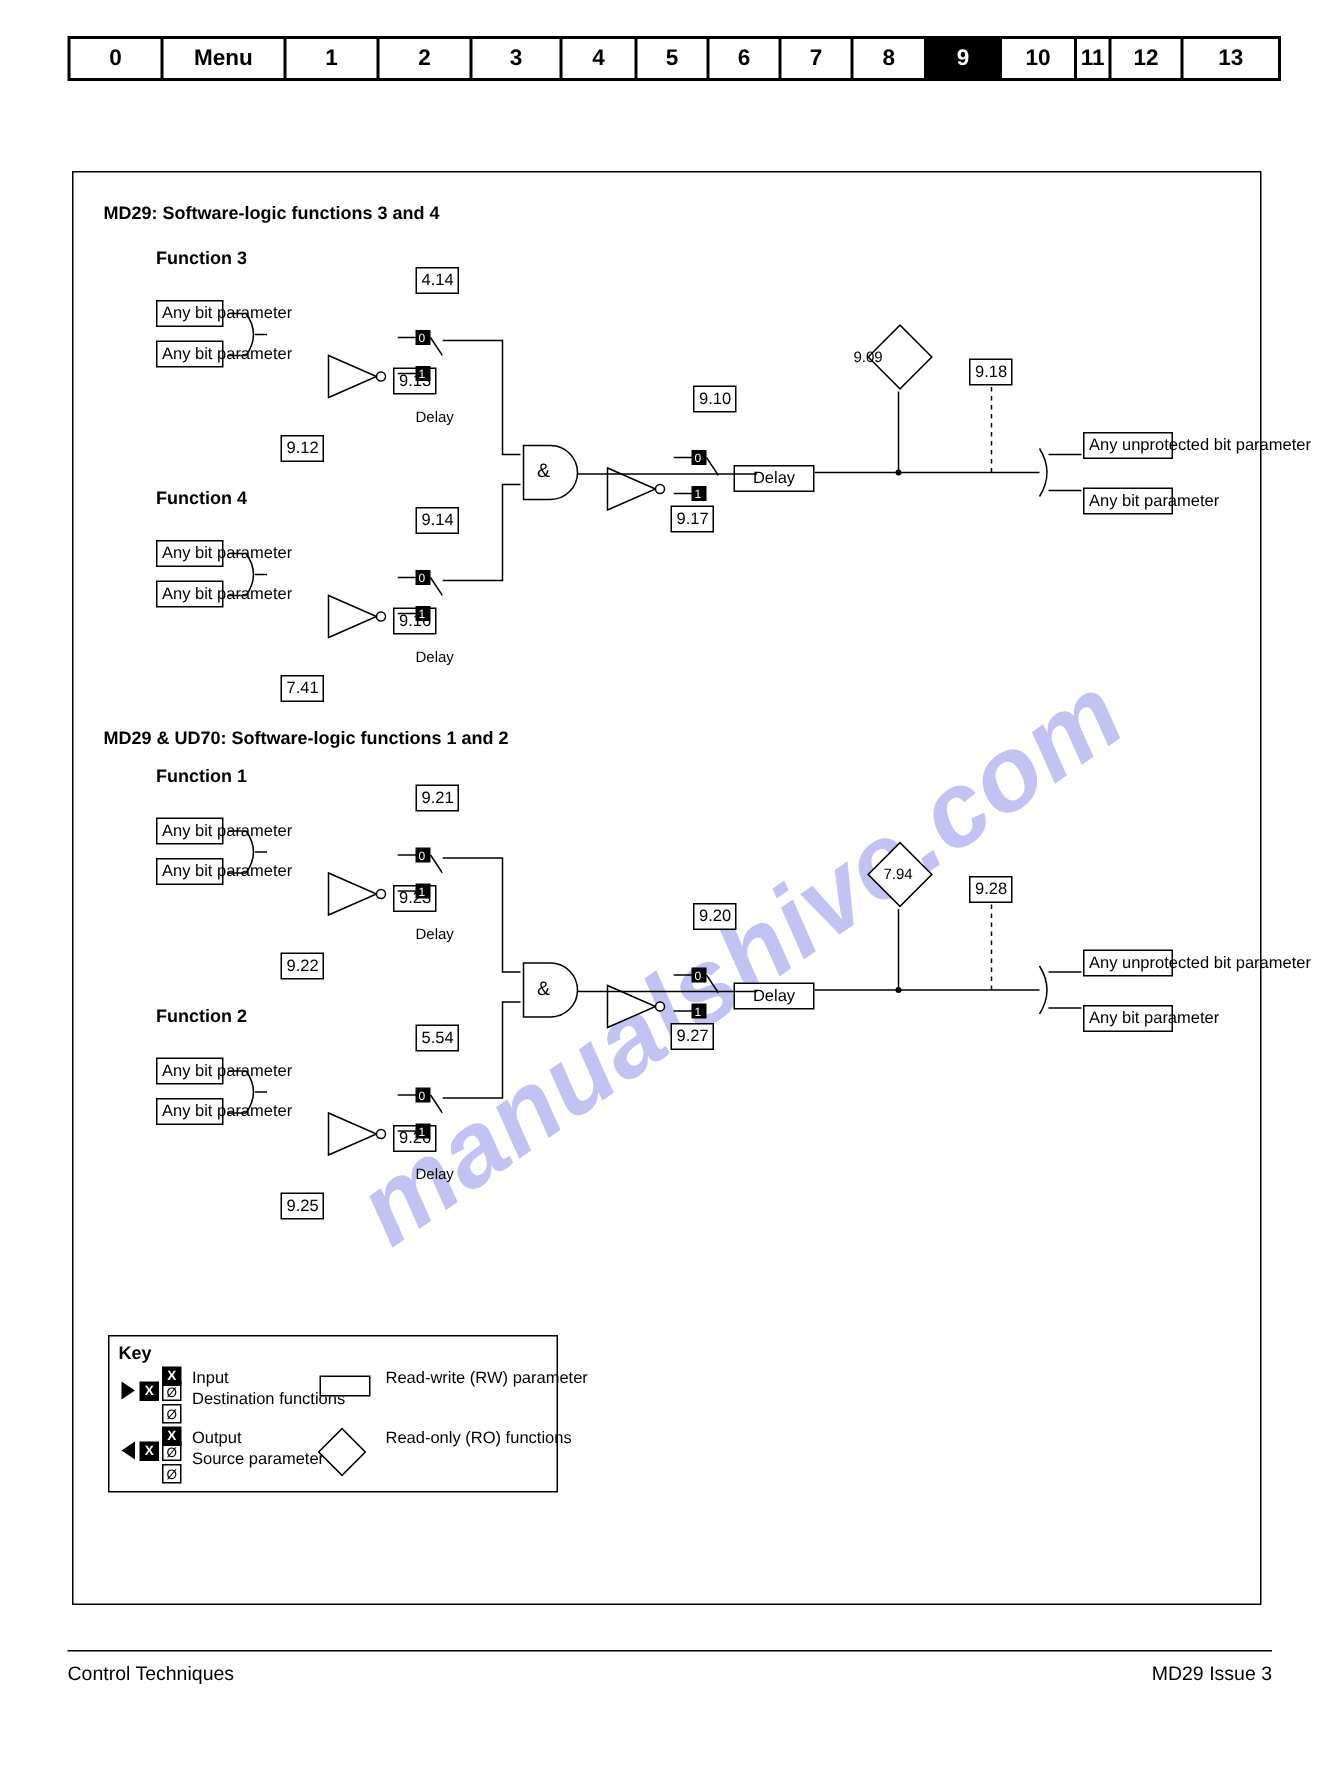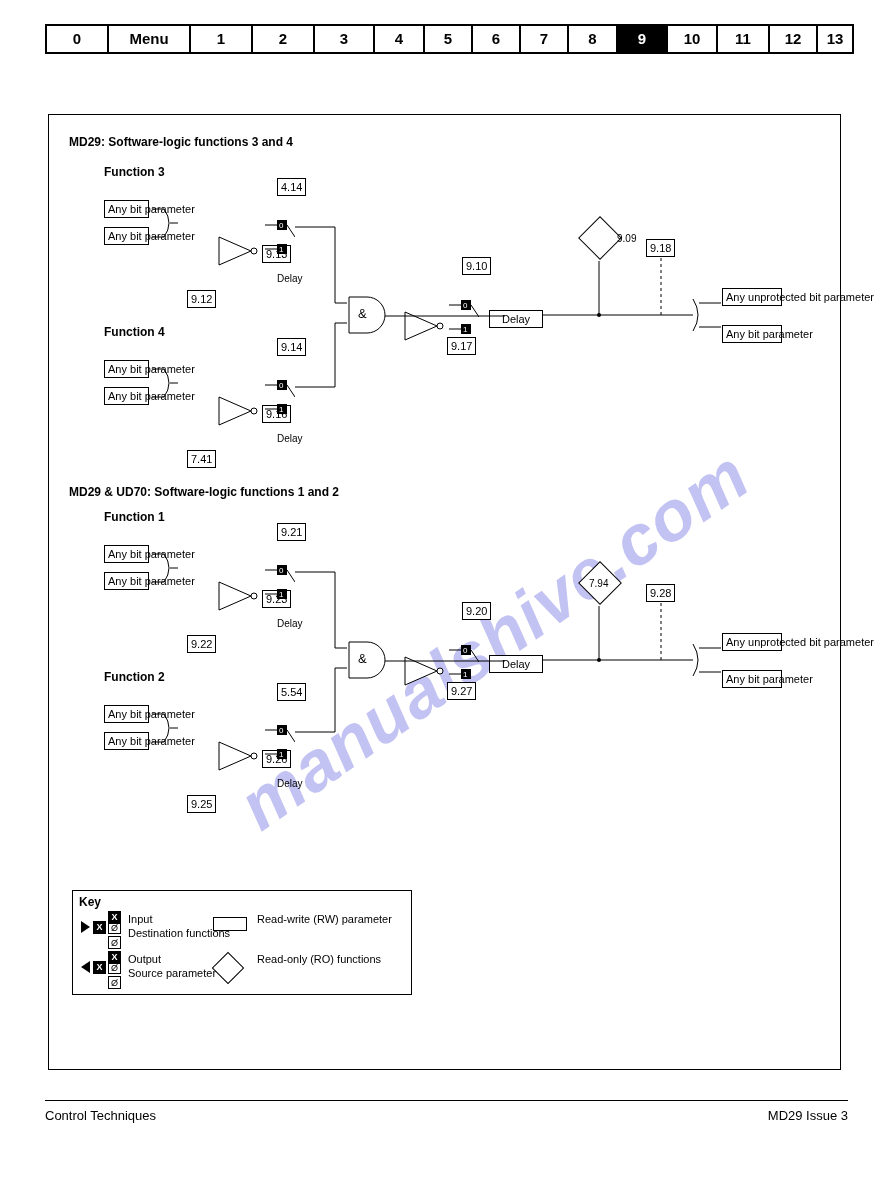--- a/index.html
+++ b/index.html
@@ -4,29 +4,29 @@
 <style>
   html,body{margin:0;padding:0;background:#fff;font-family:Arial,Helvetica,sans-serif;color:#000}
   #page{width:893px;height:1187px;position:relative}
   
   .hdr{position:absolute;left:45px;top:24px;width:805px;height:26px;border:2px solid #000;display:flex;font-size:15px;font-weight:bold;text-align:center;line-height:26px}
   .hdr>div{height:26px;border-right:2px solid #000;box-sizing:border-box}
   .hdr>div:last-child{border-right:none}
   .hdr .c1{width:62px}.hdr .c2{width:82px}.hdr .c3{width:62px}.hdr .c4{width:62px}
   .hdr .c5{width:60px}.hdr .c6{width:50px}.hdr .c7{width:48px}.hdr .c8{width:48px}
   .hdr .c9{width:48px}.hdr .c10{width:49px}.hdr .c11{width:50px;background:#000;color:#fff}
-  .hdr .c12{width:50px}.hdr .c13{width:52px}.hdr .c14{width:48px}.hdr .c15{flex:1}
+  .hdr .c12{width:50px}.hdr .c13{width:23px}.hdr .c14{width:48px}.hdr .c15{flex:1}
   
   .panel{position:absolute;left:48px;top:114px;width:793px;height:956px;border:1px solid #000;box-sizing:border-box}
   
   .b{position:absolute;border:1px solid #000;font-size:11px;line-height:12px;padding:2px 3px;background:#fff;box-sizing:border-box;white-space:nowrap}
   
   .sub{position:absolute;font-size:12px;font-weight:bold}
   
-  .leg{position:absolute;left:23px;top:775px;width:340px;height:105px;border:1px solid #000;box-sizing:border-box;font-size:11px}
+  .leg{position:absolute;left:23px;top:775px;width:300px;height:105px;border:1px solid #000;box-sizing:border-box;font-size:11px}
   .leg .t{position:absolute;font-size:12px;font-weight:bold;left:6px;top:4px}
   .iconbox{position:absolute;width:13px;height:13px;background:#000;color:#fff;font-size:9px;font-weight:bold;text-align:center;line-height:13px}
   .iconclear{position:absolute;width:13px;height:13px;border:1px solid #000;font-size:9px;text-align:center;line-height:12px;box-sizing:border-box}
   .tri{position:absolute;width:0;height:0;border-top:6px solid transparent;border-bottom:6px solid transparent}
   .triR{border-left:9px solid #000}
   .triL{border-right:9px solid #000}
   .legtxt{position:absolute;font-size:11px}
   
   .ftL{position:absolute;left:45px;top:1108px;font-size:13px}
   .ftR{position:absolute;right:45px;top:1108px;font-size:13px}
@@ -146,21 +146,21 @@
 
     <div class="b" style="left:440px;top:195px;width:54px;text-align:center">Delay</div>
 
     <svg style="position:absolute;left:336px;top:198px" width="120" height="6">
         <line x1="0" y1="3" x2="120" y2="3" stroke="#000"></line>
       </svg>
 
     <svg style="position:absolute;left:528px;top:100px" width="46" height="46">
       <rect x="8" y="8" width="30" height="30" fill="#fff" stroke="#000" transform="rotate(45 23 23)"></rect>
     </svg>
-    <div style="position:absolute;left:568px;top:118px;font-size:10px">9.09</div>
+    <div style="position:absolute;left:520px;top:118px;font-size:10px">9.09</div>
     <div class="b" style="left:597px;top:124px">9.18</div>
 
     <div class="b" style="left:673px;top:173px;width:60px">Any unprotected bit parameter</div>
     <div class="b" style="left:673px;top:210px;width:60px">Any bit parameter</div>
 
     <svg style="position:absolute;left:494px;top:140px" width="180" height="90">
       <line x1="0" y1="60" x2="150" y2="60" stroke="#000"></line>
       <line x1="56" y1="60" x2="56" y2="6" stroke="#000"></line>
       <line x1="118" y1="60" x2="118" y2="0" stroke="#000" stroke-dasharray="3 3"></line>
       <path d="M150 44 Q160 60 150 76" fill="none" stroke="#000"></path>

